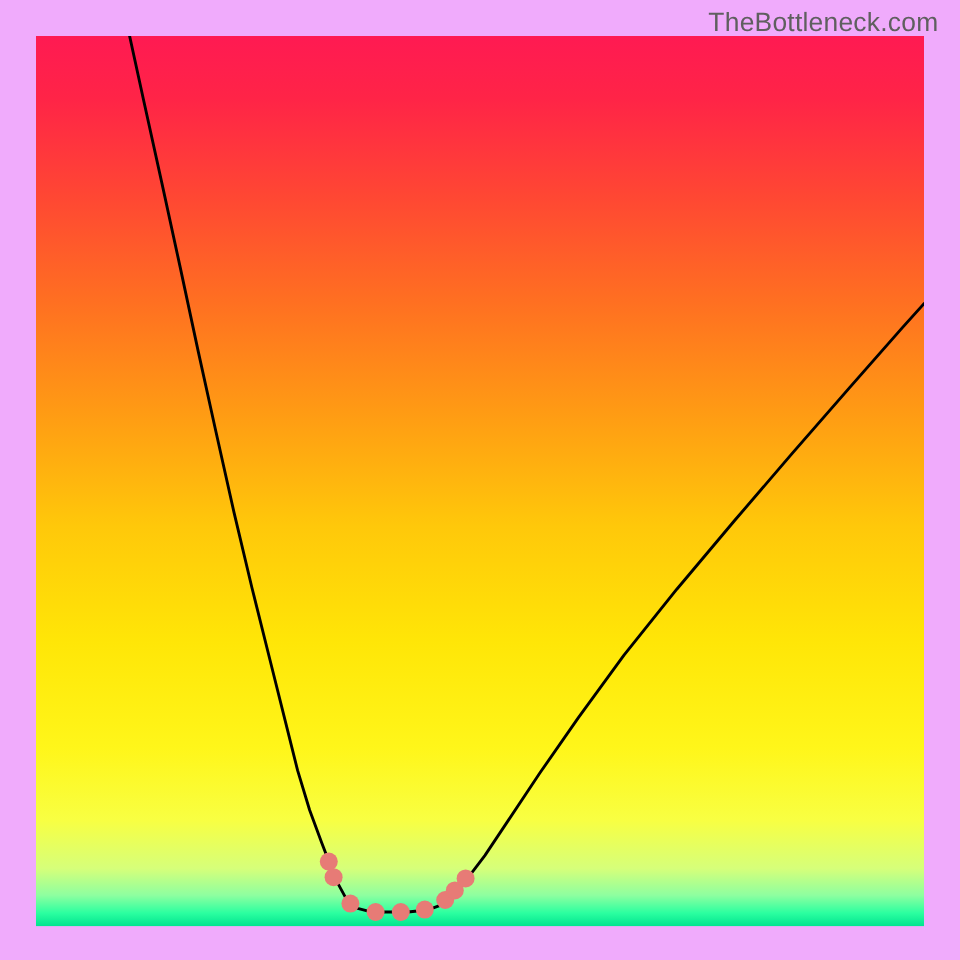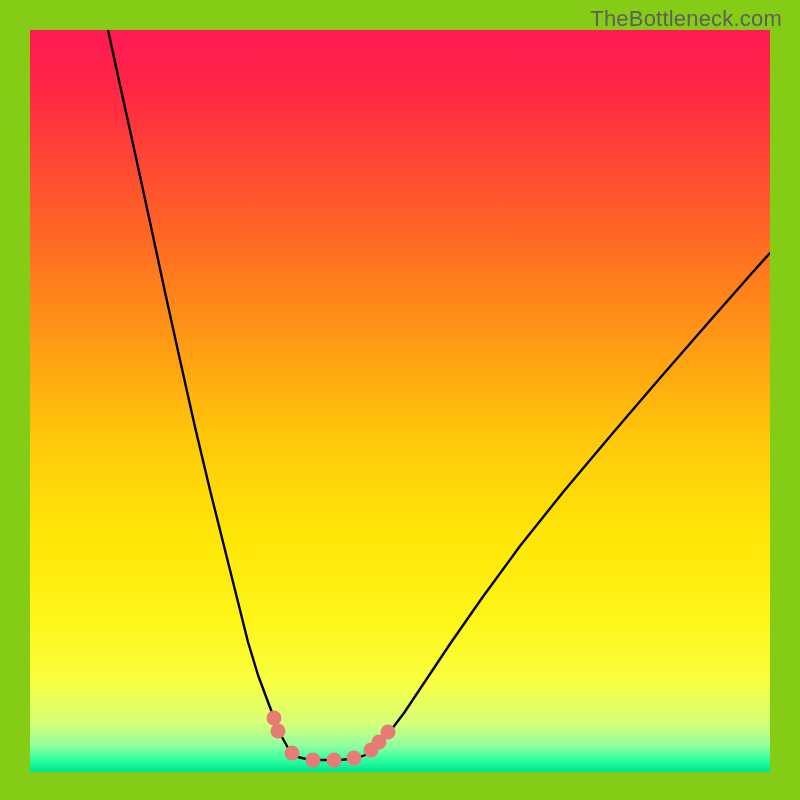--- a/index.html
+++ b/index.html
@@ -10,21 +10,21 @@
     overflow: hidden;
     background: #000;
     font-family: Arial, Helvetica, sans-serif;
   }
   .frame {
     position: absolute;
     left: 0;
     top: 0;
     width: 800px;
     height: 800px;
-    background: #84cc16;
+    background: #f0abfc;
   }
   .plot {
     position: absolute;
     left: 30px;
     top: 30px;
     width: 740px;
     height: 742px;
     overflow: hidden;
   }
   .watermark {

